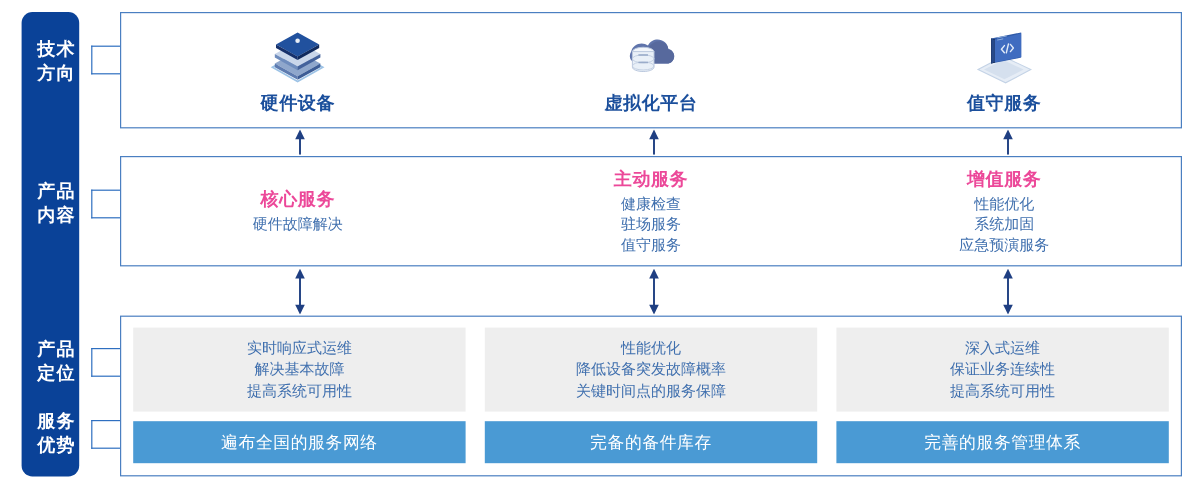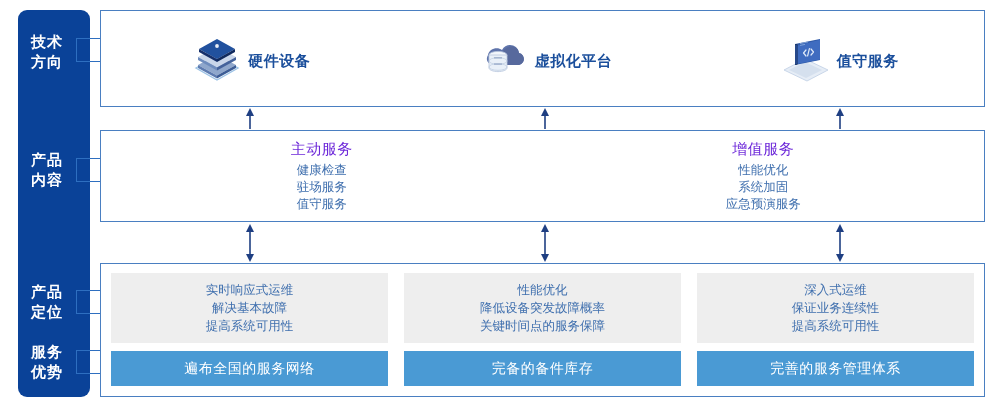--- a/index.html
+++ b/index.html
@@ -18,21 +18,21 @@
     width: 1000px;
     height: 407px;
     background: #ffffff;
   }
 
   
   .sidebar {
     position: absolute;
     left: 18px;
     top: 10px;
-    width: 72px;
+    width: 48px;
     height: 387px;
     background: #0a4298;
     border-radius: 9px;
     color: #ffffff;
   }
   .side-label {
     position: absolute;
     left: 0;
     width: 58px;
     text-align: center;
@@ -65,21 +65,21 @@
 
   
   .tech-cols {
     display: flex;
     width: 100%;
     height: 100%;
   }
   .tech-col {
     flex: 1;
     display: flex;
-    flex-direction: row;
+    flex-direction: column;
     align-items: center;
     justify-content: center;
     padding-top: 2px;
   }
   .tech-icon { height: 50px; width: 62px; display:block; }
   .tech-label {
     margin-top: 4px;
     font-size: 15px;
     font-weight: bold;
     color: #1b4f9c;
@@ -94,22 +94,22 @@
   }
   .content-col {
     flex: 1;
     display: flex;
     flex-direction: column;
     align-items: center;
     justify-content: center;
   }
   .content-title {
     font-size: 15px;
-    font-weight: normal;
-    color: #6d28d9;
+    font-weight: bold;
+    color: #ec4899;
     margin-bottom: 3px;
     letter-spacing: .5px;
   }
   .content-item {
     font-size: 12.5px;
     color: #3f6fae;
     line-height: 17px;
   }
   
   #content-col-0 { justify-content: center; }
@@ -267,20 +267,24 @@
     <polygon points="7,0 11,8 3,8" fill="#1f3f82"></polygon>
   </svg>
   <svg class="arrow" style="left:833px; top:108px; height:21px;" viewBox="0 0 14 21">
     <line x1="7" y1="21" x2="7" y2="6" stroke="#1f3f82" stroke-width="1.6"></line>
     <polygon points="7,0 11,8 3,8" fill="#1f3f82"></polygon>
   </svg>
 
   <div class="panel" id="panel-content">
     <div class="content-cols">
 
+      <div class="content-col" id="content-col-0">
+        <div class="content-title">核心服务</div>
+        <div class="content-item">硬件故障解决</div>
+      </div>
 
       <div class="content-col">
         <div class="content-title">主动服务</div>
         <div class="content-item">健康检查</div>
         <div class="content-item">驻场服务</div>
         <div class="content-item">值守服务</div>
       </div>
 
       <div class="content-col">
         <div class="content-title">增值服务</div>

